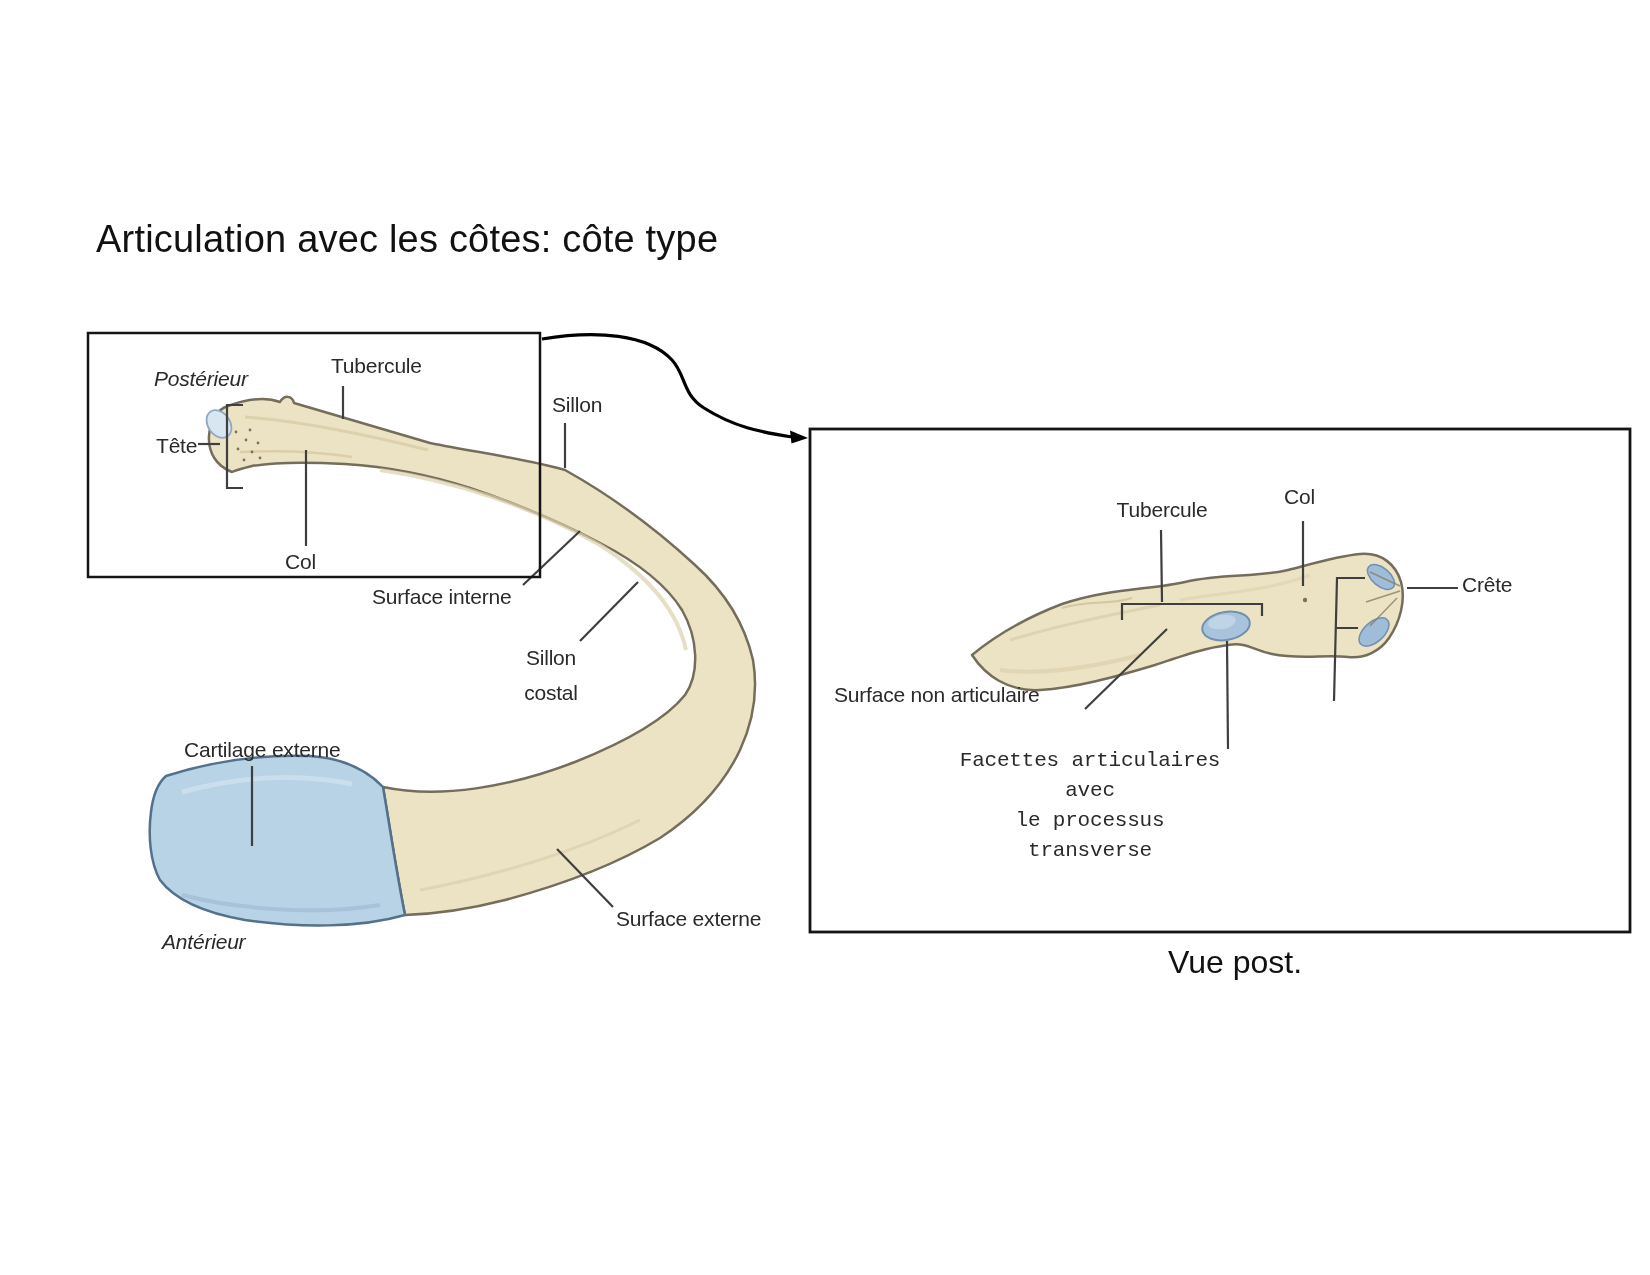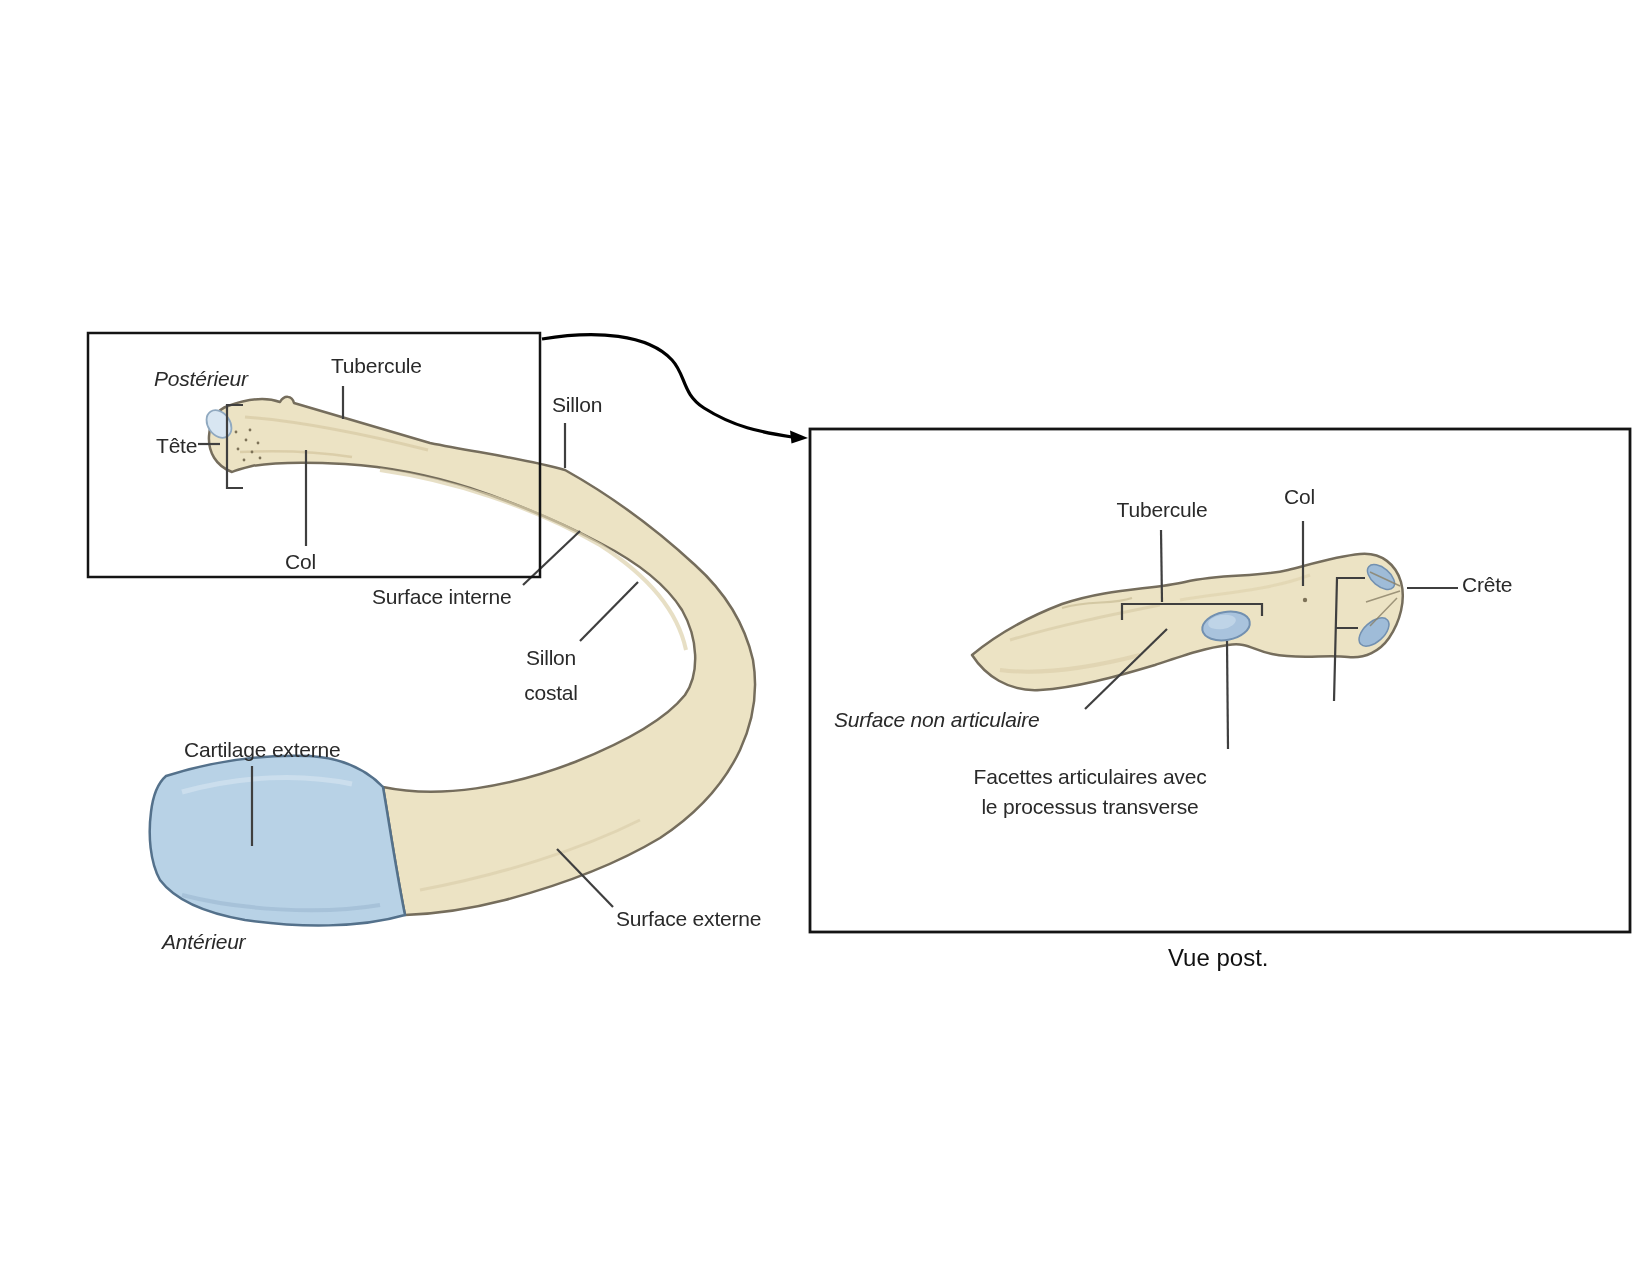--- a/index.html
+++ b/index.html
@@ -24,21 +24,21 @@
   #page-title{
     position:absolute;
     left:96px;top:218px;
     font-size:38px;
     color:#111111;
     letter-spacing:0.2px;
   }
   #vue-post-caption{
     position:absolute;
     left:1168px;top:944px;
-    font-size:24px;
+    font-size:32px;
     color:#111111;
   }
   .two-line{line-height:30px;}
 </style>
 </head>
 <body>
 
 <div id="stage">
 
   <svg id="diagram-svg" viewBox="0 0 1650 1275">
@@ -149,35 +149,36 @@
     </g>
 
     <rect x="88" y="333" width="452" height="244" fill="none" stroke="#141414" stroke-width="2.5"></rect>
     <rect x="810" y="429" width="820" height="503" fill="none" stroke="#141414" stroke-width="2.8"></rect>
     <g>
       <path d="M 542,339 C 596,330 648,334 672,360 C 686,375 682,394 704,408 C 734,427 760,432 792,437" fill="none" stroke="#000000" stroke-width="3.2"></path>
       <path d="M 808,438 L 790,430.5 L 791.5,443.5 Z" fill="#000000" stroke="none"></path>
     </g>
   </svg>
 
+  <div id="page-title">Articulation avec les côtes: côte type</div>
 
   <div class="lbl italic" style="left:142px;top:366px;">Postérieur</div>
   <div class="lbl" style="left:331px;top:353px;">Tubercule</div>
   <div class="lbl" style="left:156px;top:433px;">Tête</div>
   <div class="lbl" style="left:285px;top:549px;">Col</div>
   <div class="lbl" style="left:552px;top:392px;">Sillon</div>
   <div class="lbl" style="left:372px;top:584px;">Surface interne</div>
   <div class="lbl center" style="left:501px;top:640px;width:100px;line-height:35px;">Sillon
 costal</div>
   <div class="lbl" style="left:184px;top:737px;">Cartilage externe</div>
   <div class="lbl italic" style="left:150px;top:929px;">Antérieur</div>
   <div class="lbl" style="left:616px;top:906px;">Surface externe</div>
 
   <div class="lbl center" style="left:1104px;top:497px;width:116px;">Tubercule</div>
   <div class="lbl" style="left:1284px;top:484px;">Col</div>
   <div class="lbl" style="left:1462px;top:572px;">Crête</div>
-  <div class="lbl" style="left:834px;top:707px;font-style:italic;">Surface non articulaire</div>
-  <div class="lbl center two-line" style="left:950px;top:762px;width:280px;">Facettes articulaires avec
+  <div class="lbl" style="left:834px;top:682px;">Surface non articulaire</div>
+  <div class="lbl center two-line" style="left:950px;top:746px;width:280px;font-family:Liberation Mono, monospace;">Facettes articulaires avec
 le processus transverse</div>
 
   <div id="vue-post-caption">Vue post.</div>
 
 </div>
 
 </body></html>

